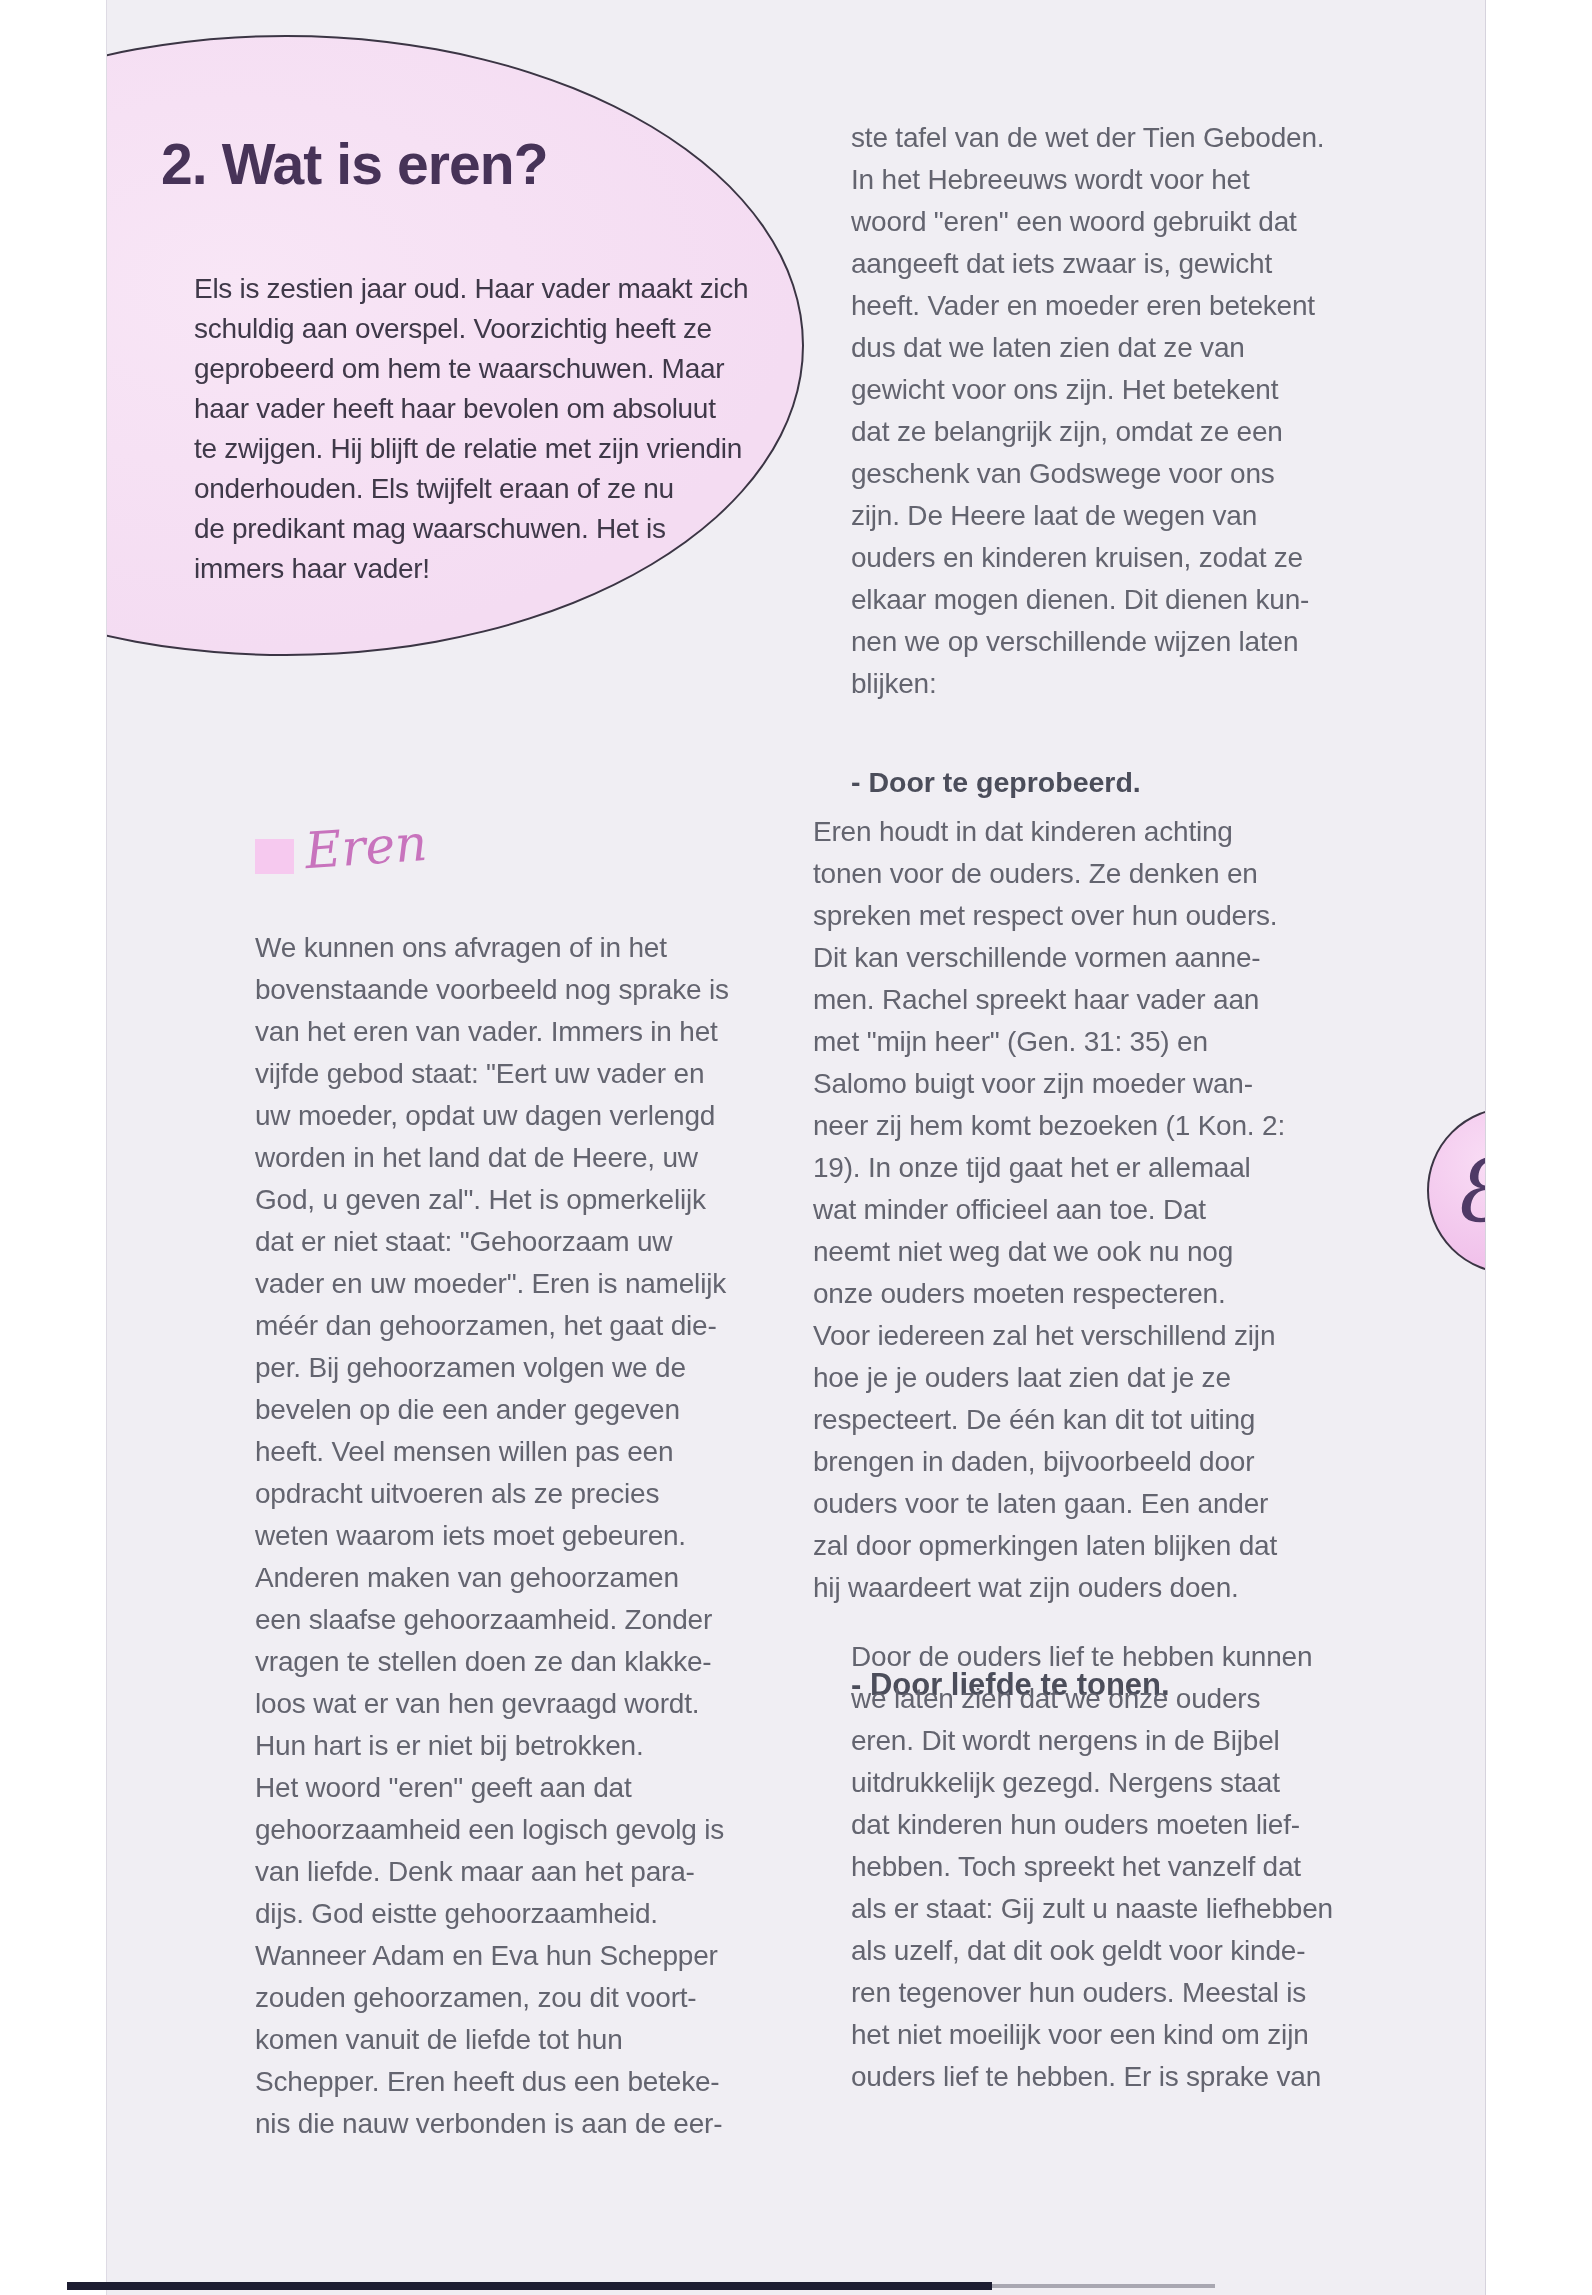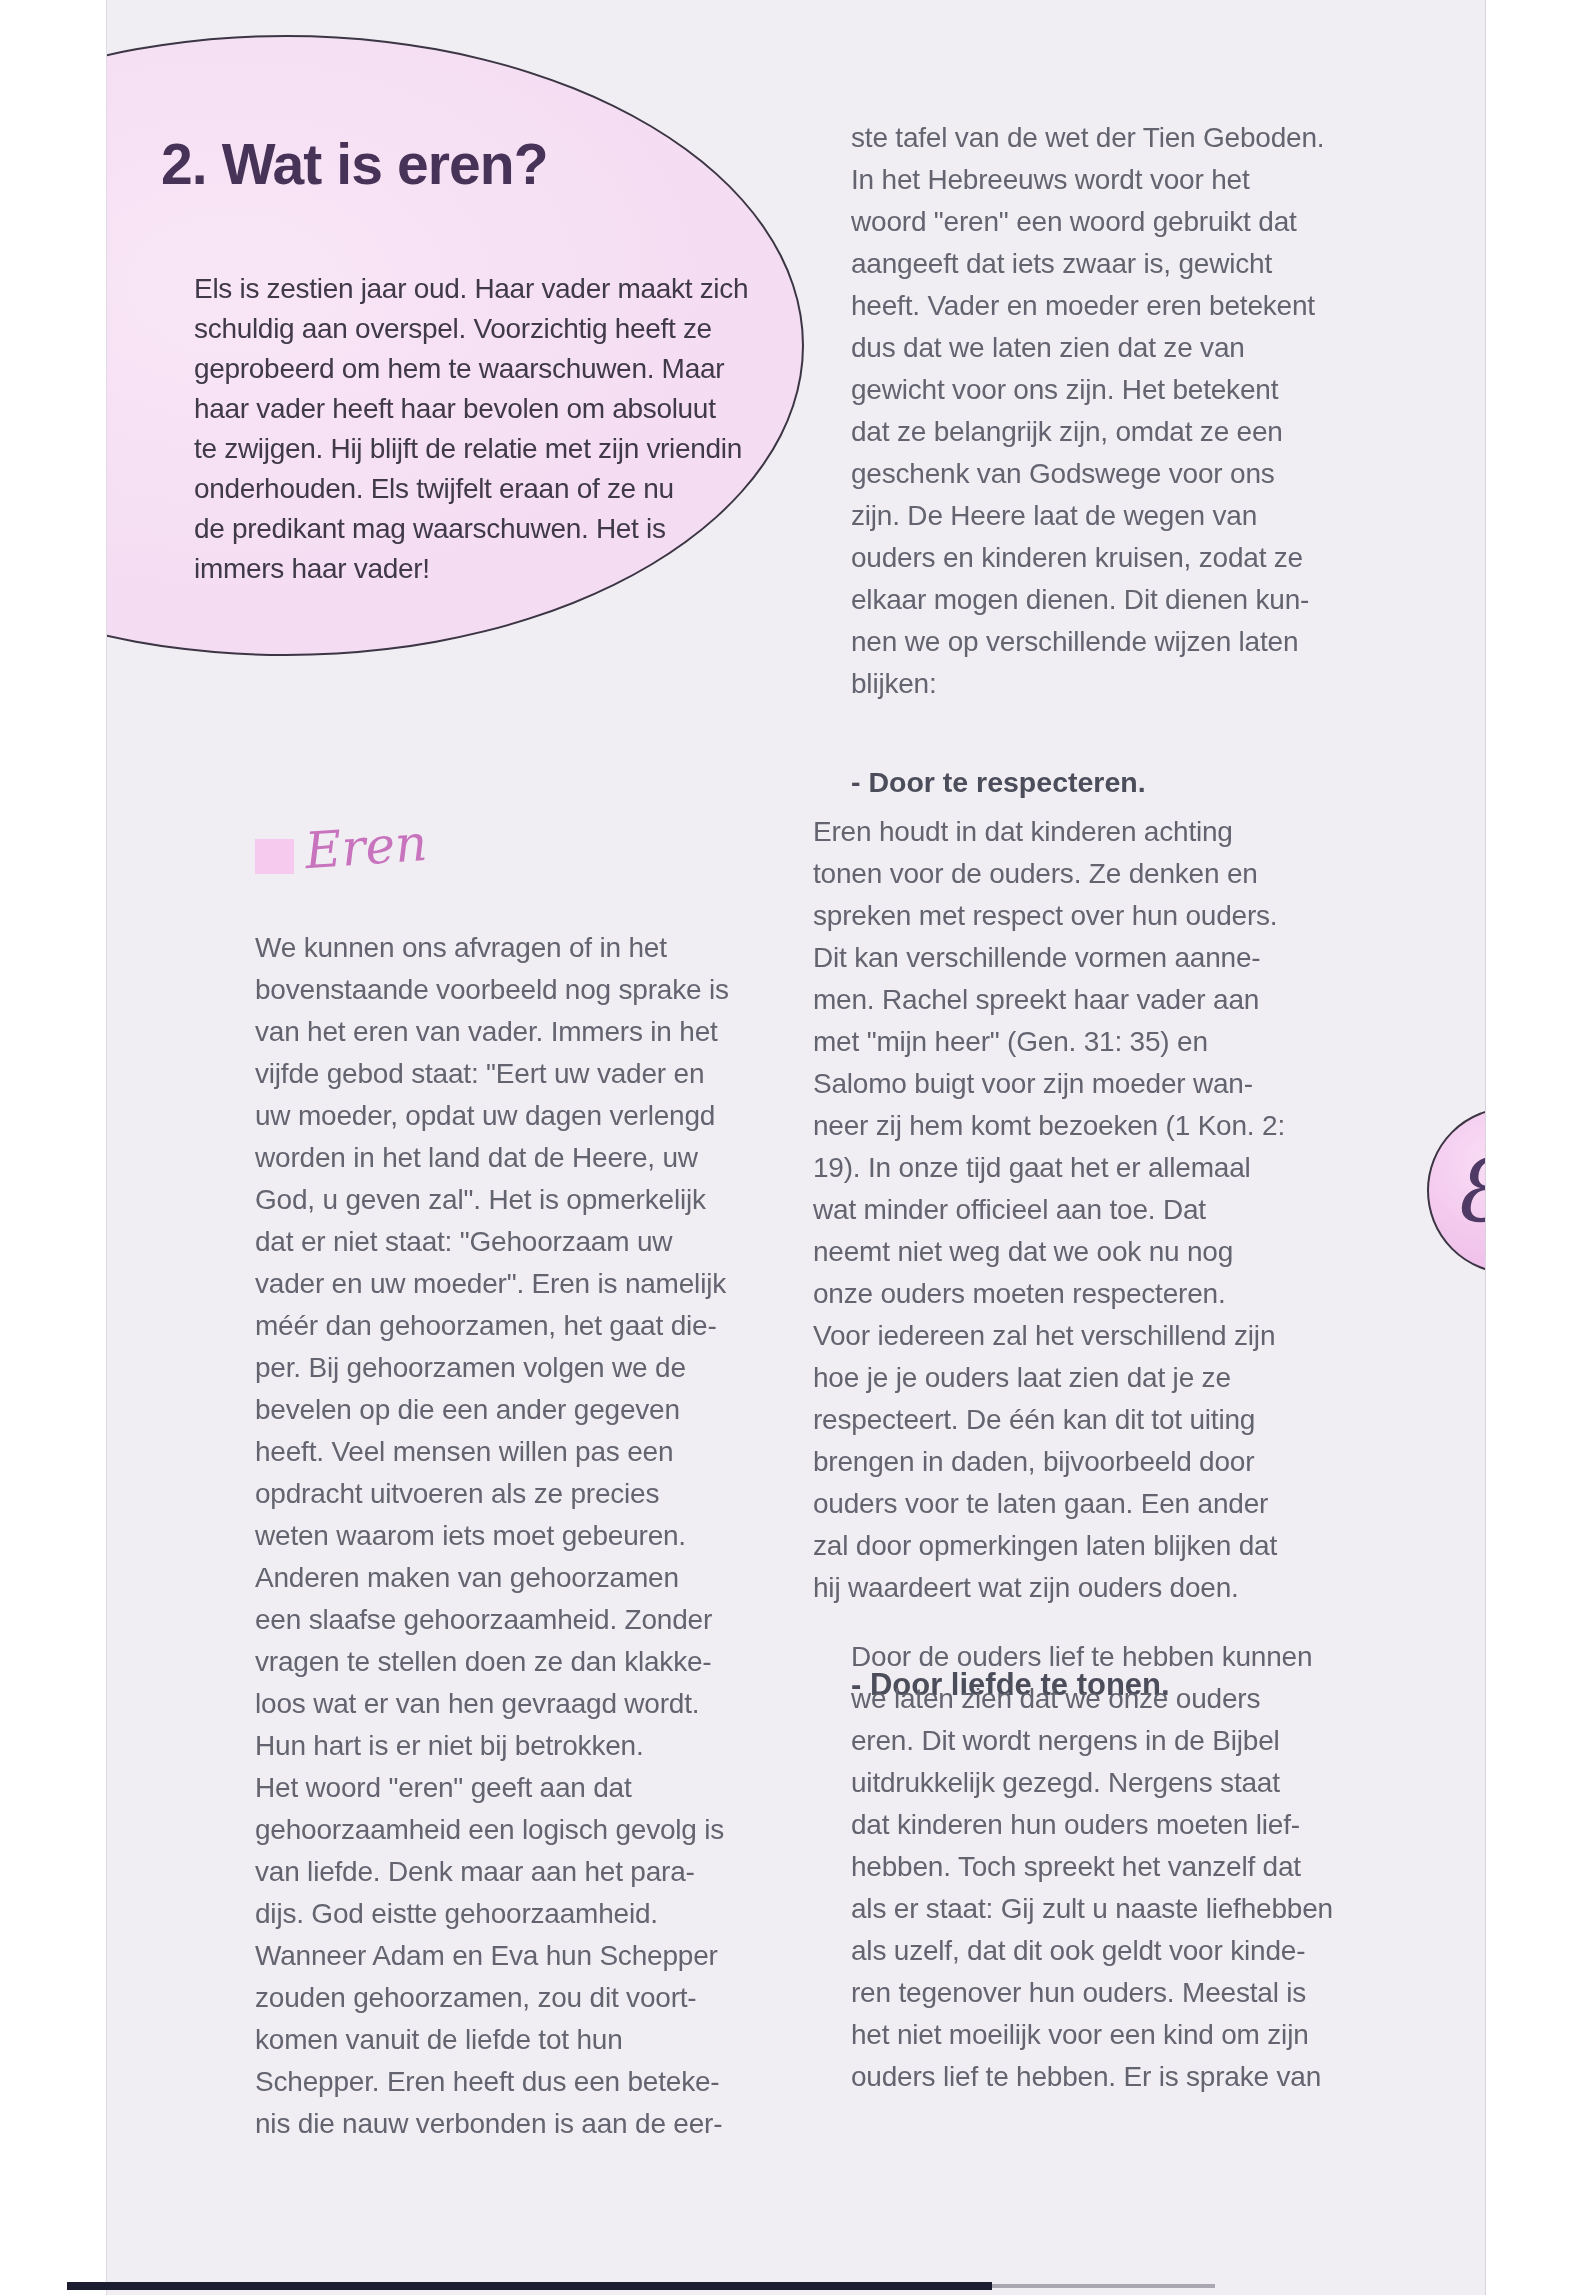--- a/index.html
+++ b/index.html
@@ -196,21 +196,21 @@
 Het woord "eren" geeft aan dat
 gehoorzaamheid een logisch gevolg is
 van liefde. Denk maar aan het para-
 dijs. God eistte gehoorzaamheid.
 Wanneer Adam en Eva hun Schepper
 zouden gehoorzamen, zou dit voort-
 komen vanuit de liefde tot hun
 Schepper. Eren heeft dus een beteke-
 nis die nauw verbonden is aan de eer-</div>
 
-  <div class="right-col-h1">- Door te respecteren.</div>
+  <div class="right-col-h1">- Door te geprobeerd.</div>
 
   <div class="body-text right-col-p2">Eren houdt in dat kinderen achting
 tonen voor de ouders. Ze denken en
 spreken met respect over hun ouders.
 Dit kan verschillende vormen aanne-
 men. Rachel spreekt haar vader aan
 met "mijn heer" (Gen. 31: 35) en
 Salomo buigt voor zijn moeder wan-
 neer zij hem komt bezoeken (1 Kon. 2:
 19). In onze tijd gaat het er allemaal

